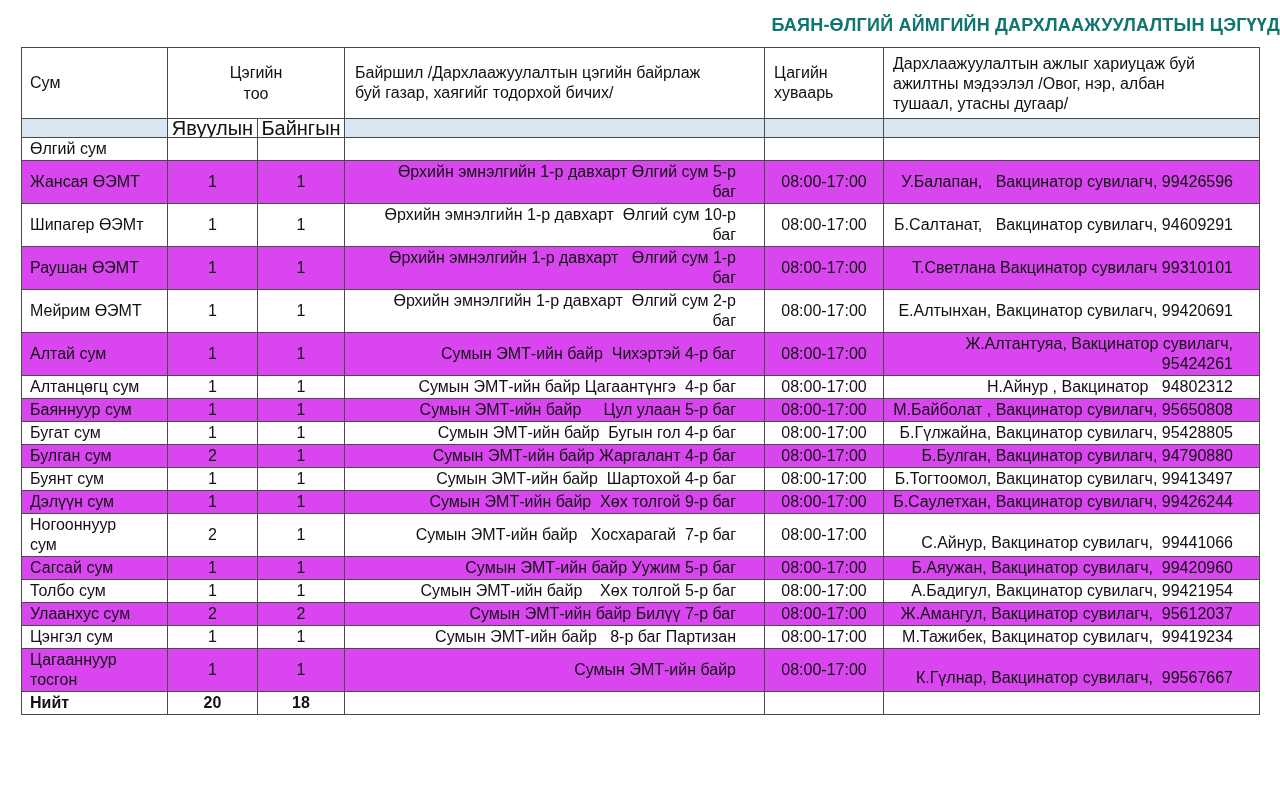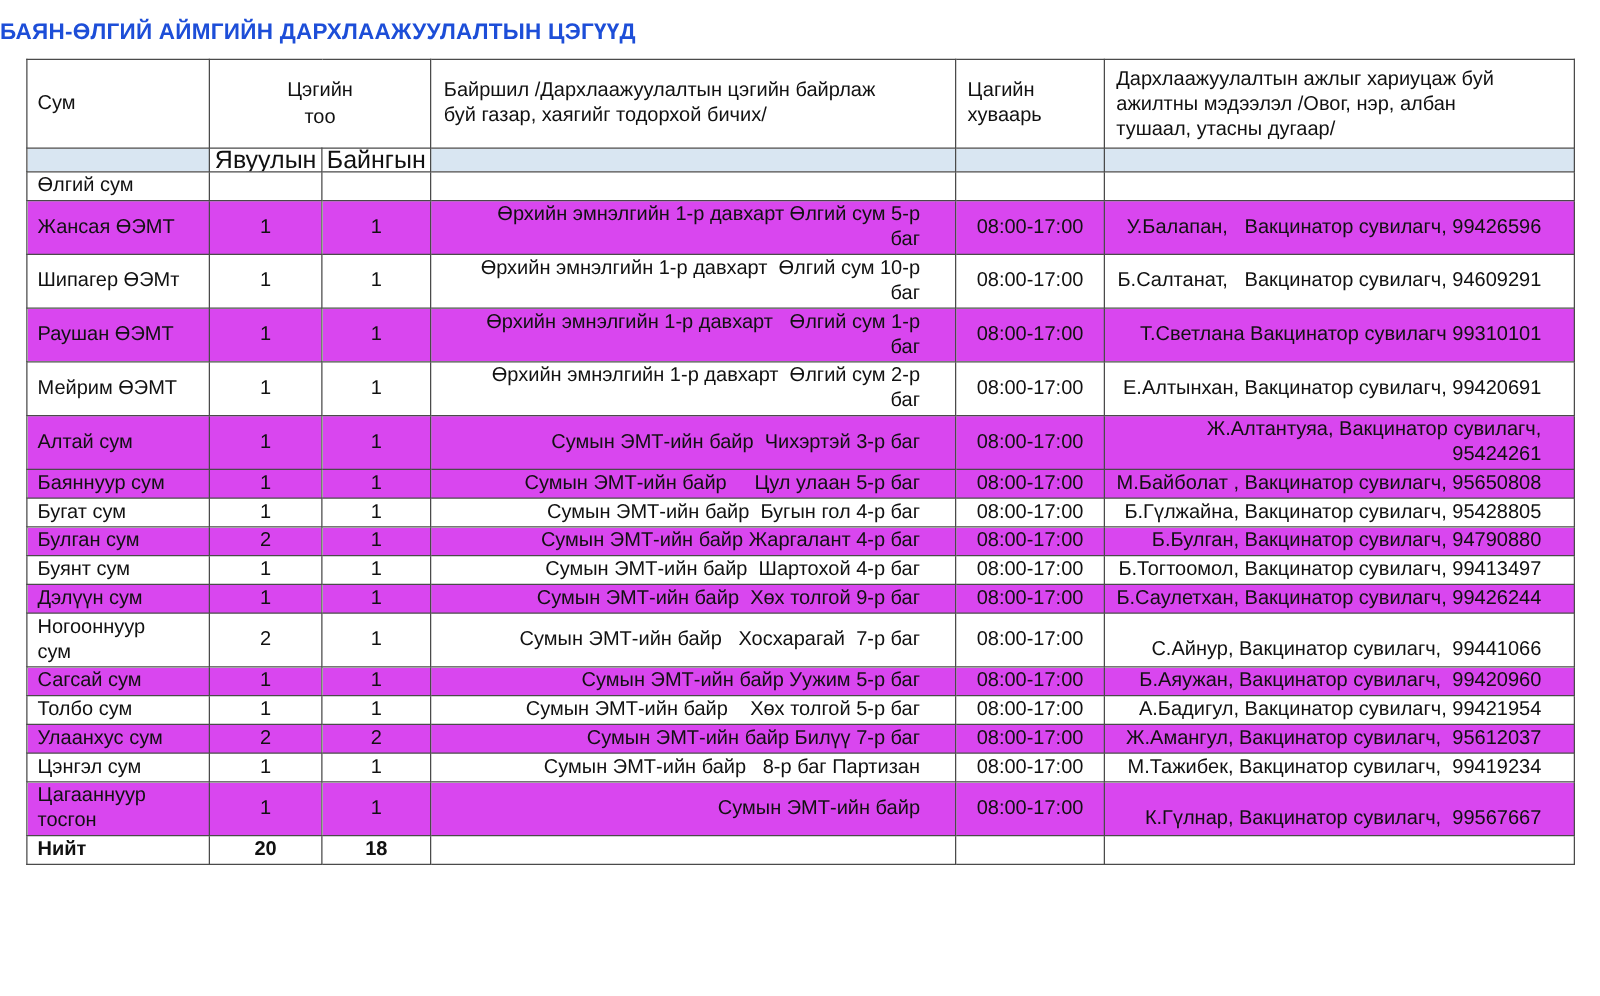--- a/index.html
+++ b/index.html
@@ -2,22 +2,22 @@
 <html><head>
 <meta charset="utf-8">
 <style>
   html,body { margin:0; padding:0; background:#ffffff; }
   body {
     width:1280px; height:797px; overflow:hidden;
     font-family:"Liberation Sans", sans-serif; color:#111;
     -webkit-font-smoothing:antialiased;
   }
   .title {
-    text-align:left; font-weight:bold; font-size:18px;
-    margin:15px 0 11px 0; letter-spacing:0.2px; color:#1d4ed8;
+    text-align:right; font-weight:bold; font-size:18px;
+    margin:15px 0 11px 0; letter-spacing:0.2px; color:#0f766e;
   }
   table.vax {
     border-collapse:collapse; table-layout:fixed;
     margin-left:21px; width:1238px;
     font-size:16px; line-height:20px;
   }
   .vax th, .vax td {
     border:1px solid #4a4a4a; font-weight:normal;
     vertical-align:middle; overflow:hidden;
   }
@@ -115,23 +115,31 @@
         <td class="c-num">1</td>
         <td class="c-num">1</td>
         <td class="c-loc">Өрхийн эмнэлгийн 1-р давхарт  Өлгий сум 2-р баг</td>
         <td class="c-time">08:00-17:00</td>
         <td class="c-staff">Е.Алтынхан, Вакцинатор сувилагч, 99420691</td>
       </tr>
       <tr class="alt">
         <td class="c-name">Алтай сум</td>
         <td class="c-num">1</td>
         <td class="c-num">1</td>
-        <td class="c-loc">Сумын ЭМТ-ийн байр  Чихэртэй 3-р баг</td>
+        <td class="c-loc">Сумын ЭМТ-ийн байр  Чихэртэй 4-р баг</td>
         <td class="c-time">08:00-17:00</td>
         <td class="c-staff">Ж.Алтантуяа, Вакцинатор сувилагч, 95424261</td>
+      </tr>
+      <tr>
+        <td class="c-name">Алтанцөгц сум</td>
+        <td class="c-num">1</td>
+        <td class="c-num">1</td>
+        <td class="c-loc">Сумын ЭМТ-ийн байр Цагаантүнгэ  4-р баг</td>
+        <td class="c-time">08:00-17:00</td>
+        <td class="c-staff">Н.Айнур , Вакцинатор   94802312</td>
       </tr>
       <tr class="alt">
         <td class="c-name">Баяннуур сум</td>
         <td class="c-num">1</td>
         <td class="c-num">1</td>
         <td class="c-loc">Сумын ЭМТ-ийн байр     Цул улаан 5-р баг</td>
         <td class="c-time">08:00-17:00</td>
         <td class="c-staff">М.Байболат , Вакцинатор сувилагч, 95650808</td>
       </tr>
       <tr>

